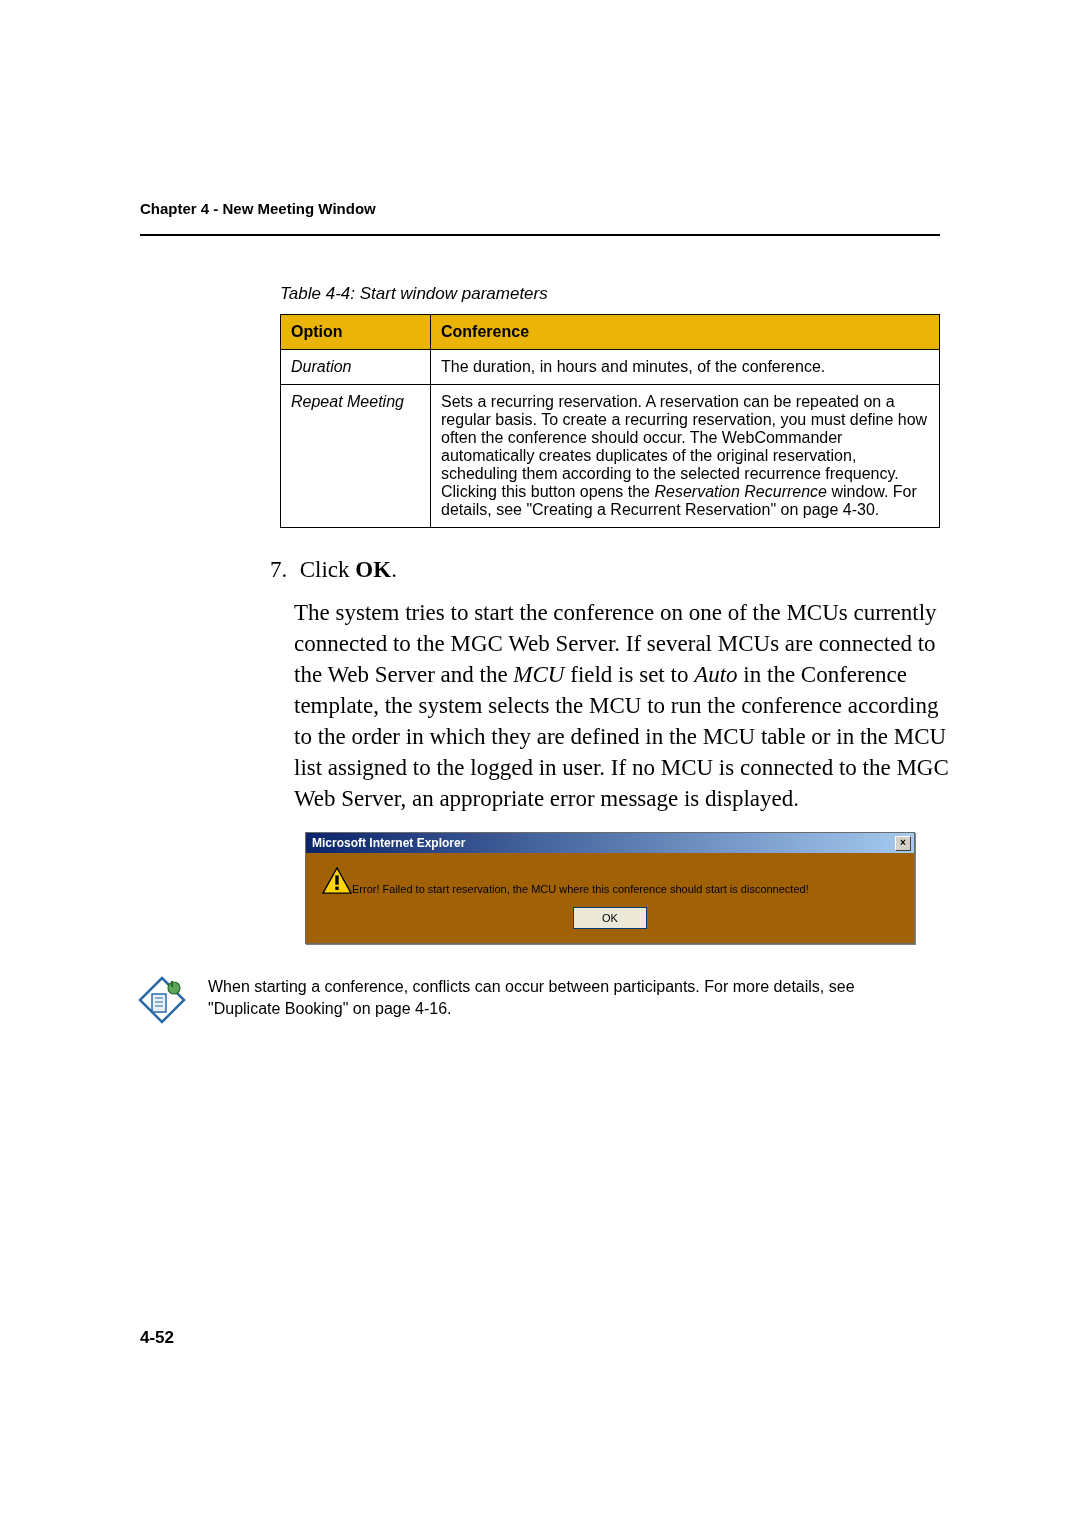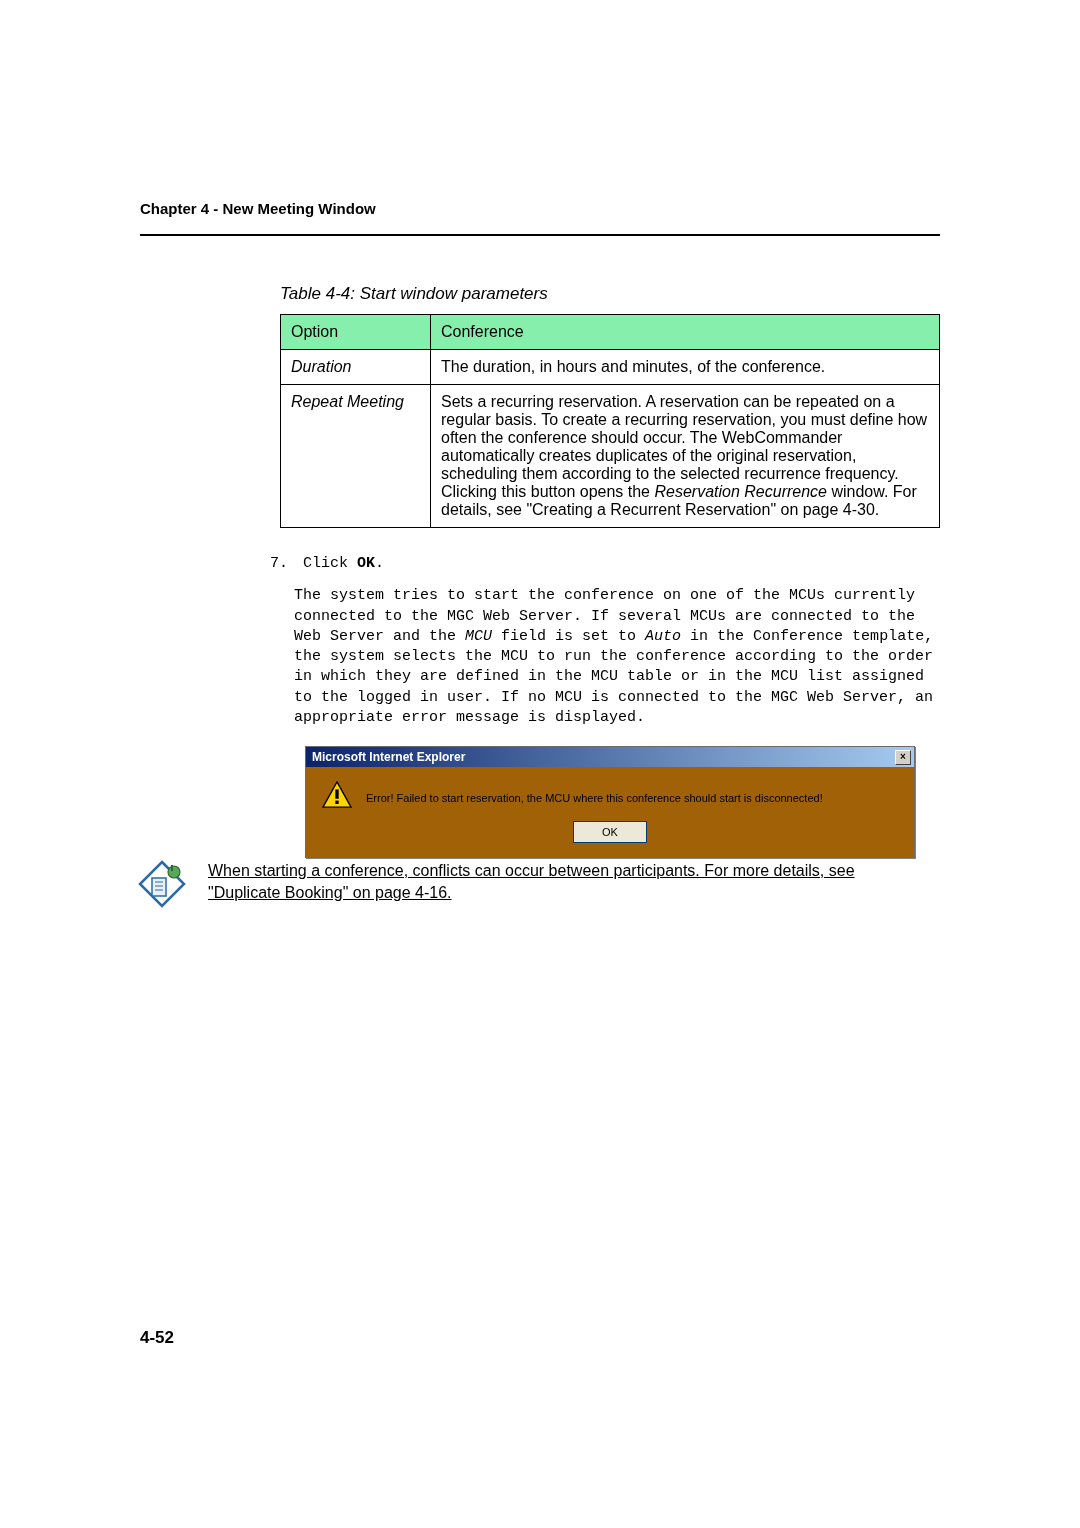--- a/index.html
+++ b/index.html
@@ -34,33 +34,33 @@
     width: 660px;
     font-size: 16px;
   }
   table.params th, table.params td {
     border: 1px solid #000;
     padding: 8px 10px;
     vertical-align: top;
     text-align: left;
   }
   table.params th {
-    font-weight: normal;
-    background: #86efac;
+    font-weight: bold;
+    background: #eab308;
     margin-left: 32px;
   }
   table.params td.option-cell {
     font-style: italic;
     width: 150px;
   }
   .step {
     margin-left: 130px;
     margin-top: 26px;
-    font-family: Liberation Mono, monospace;
-    font-size: 15px;
+    font-family: Liberation Serif, serif;
+    font-size: 23px;
     line-height: 1.35;
     width: 680px;
   }
   .step .num {
     display: inline-block;
     width: 24px;
   }
   .step-body {
     margin-left: 24px;
     margin-top: 12px;
@@ -94,23 +94,22 @@
     border-bottom-color: #404040;
     color: #000;
     font-size: 10px;
     font-weight: bold;
     text-align: center;
     line-height: 12px;
     cursor: pointer;
   }
   .dialog-body {
     display: flex;
-    align-items: center;
+    align-items: flex-end;
     padding: 14px 16px 8px 16px;
-    gap: 14px;
   }
   .warn-tri {
     width: 30px;
     height: 28px;
     position: relative;
     flex-shrink: 0;
   }
   .warn-tri svg { width: 100%; height: 100%; }
   .dialog-msg {
     font-size: 11px;
@@ -125,23 +124,23 @@
     width: 74px;
     height: 22px;
     font-size: 11px;
     background: #ece9d8;
     border: 1px solid #003c74;
     cursor: pointer;
   }
   .note-row {
     display: flex;
     align-items: flex-start;
+    margin-top: 30px;
     gap: 20px;
     margin-left: 0;
-    text-decoration: underline;
   }
   .note-icon {
     width: 52px;
     height: 52px;
     flex-shrink: 0;
     margin-left: -4px;
   }
   .note-text {
     font-family: Arial, Helvetica, sans-serif;
     font-size: 16px;

